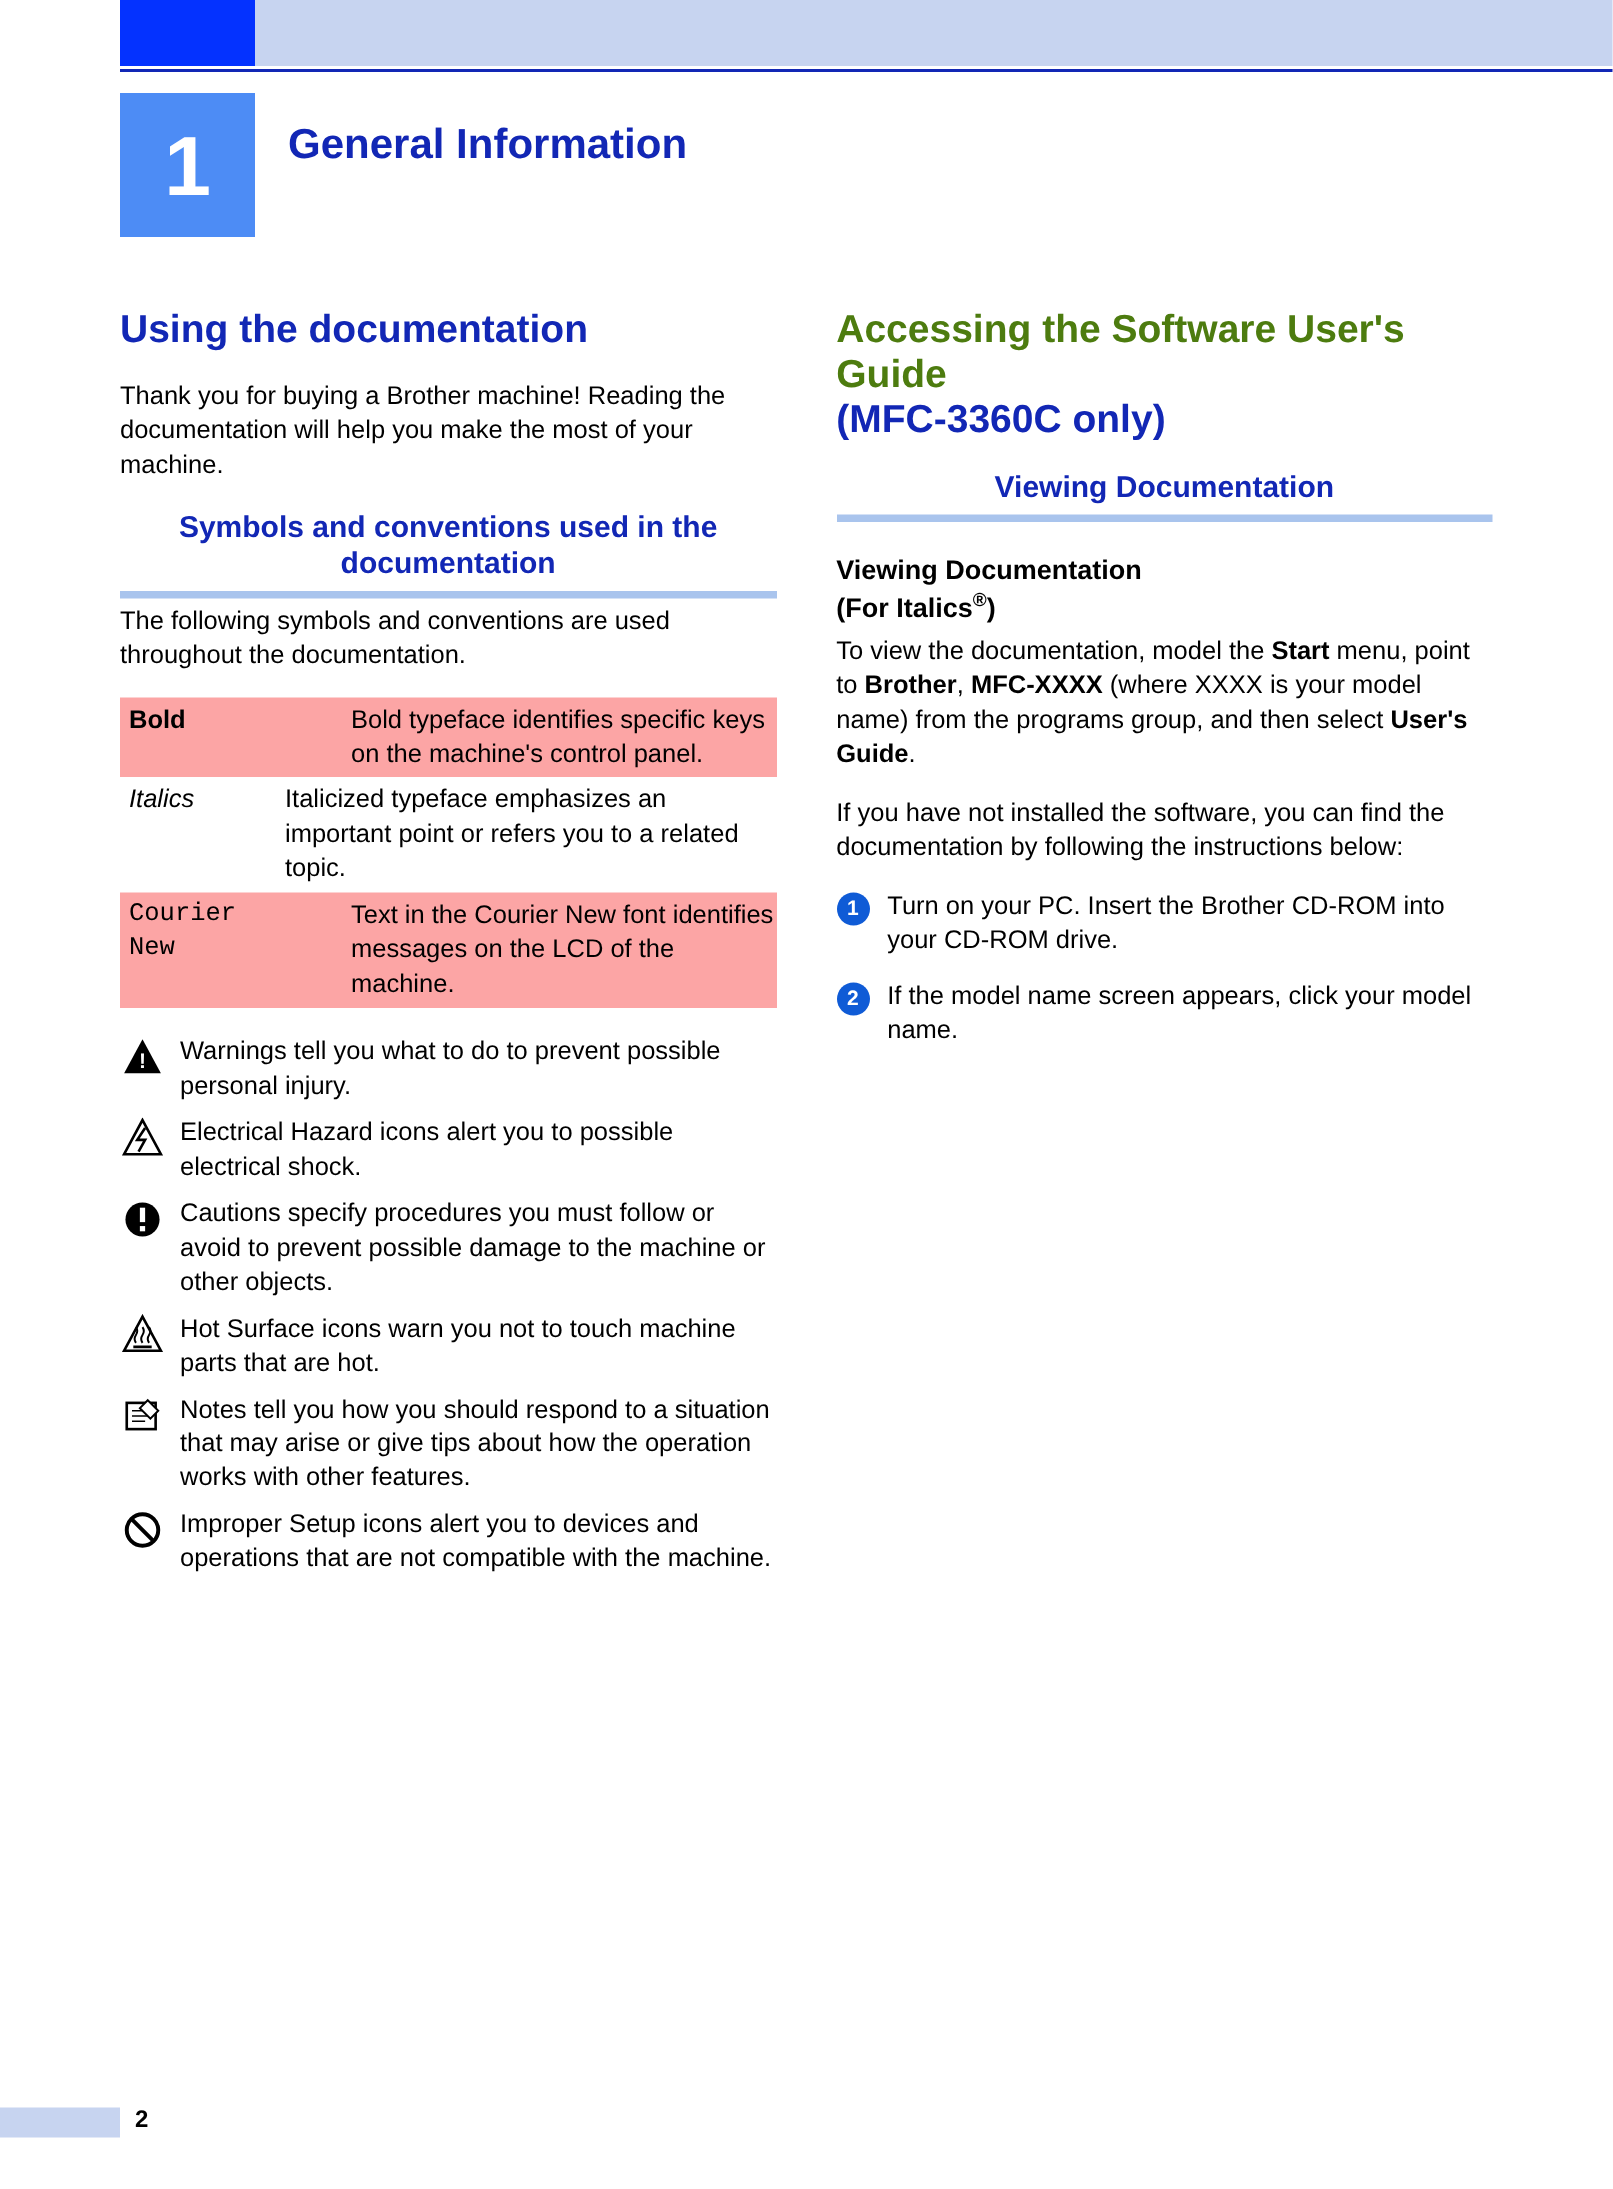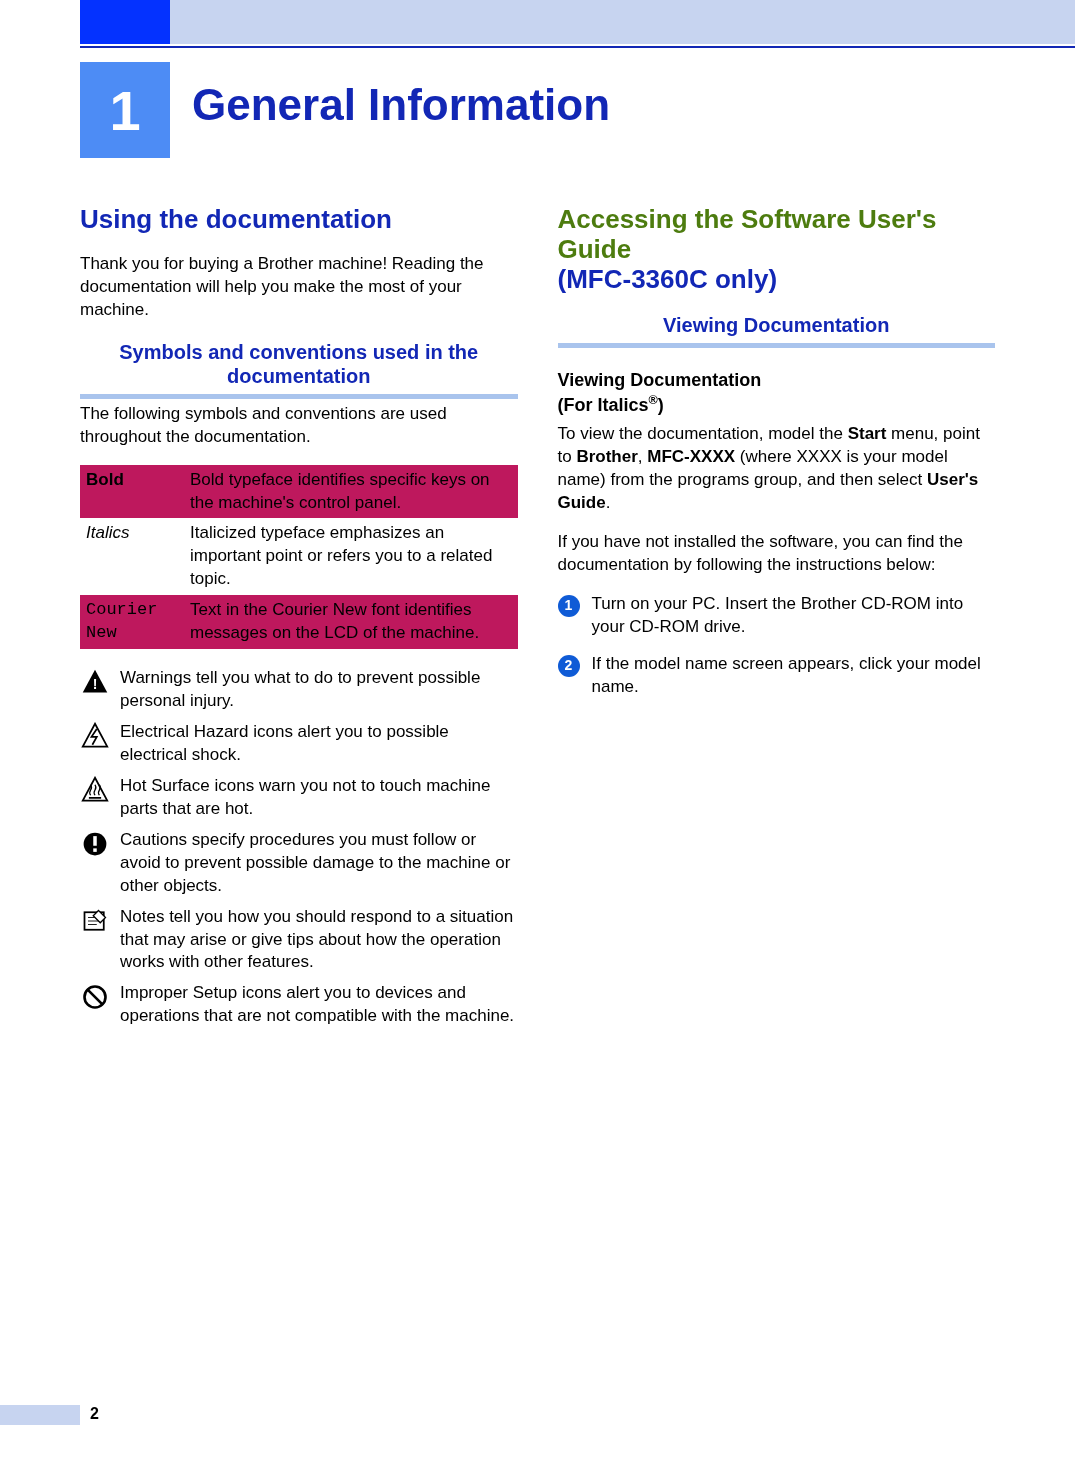--- a/index.html
+++ b/index.html
@@ -53,21 +53,21 @@
     font-size: 56px;
     font-weight: bold;
     display: flex;
     align-items: center;
     justify-content: center;
   }
   .chapter-title {
     position: absolute;
     top: 18px; left: 112px;
     color: #1227b5;
-    font-size: 44px;
+    font-size: 28px;
     font-weight: bold;
   }
   .columns {
     position: absolute;
     top: 205px;
     left: 80px;
     right: 80px;
     display: flex;
     gap: 40px;
   }
@@ -107,21 +107,21 @@
     padding: 4px 0;
   }
   .conv-key {
     width: 110px;
     flex: 0 0 110px;
     padding-left: 6px;
   }
   .conv-key.bold { font-weight: bold; }
   .conv-key.italic { font-style: italic; }
   .conv-key.mono { font-family: "Courier New", monospace; }
-  .conv-row.shade { background: #be185d; }
+  .conv-row.shade { background: #fca5a5; gap: 44px; }
   .conv-val { flex: 1; padding-right: 0; }
   .sym-list { margin-top: 8px; }
   .sym-row {
     display: flex;
     align-items: flex-start;
     gap: 10px;
     margin-bottom: 8px;
   }
   .sym-icon {
     width: 30px; height: 30px;
@@ -235,37 +235,37 @@
                 <polygon points="16,2 30,28 2,28" fill="none" stroke="#000" stroke-width="2"></polygon>
                 <polyline points="18,8 12,17 18,17 13,26" fill="none" stroke="#000" stroke-width="2"></polyline>
               </svg>
           </div>
           <div>Electrical Hazard icons alert you to possible electrical shock.</div>
         </div>
 
         <div class="sym-row">
           <div class="sym-icon">
             <svg viewBox="0 0 32 32">
+                <circle cx="16" cy="16" r="13" fill="#000"></circle>
+                <rect x="14" y="7" width="4" height="11" fill="#fff"></rect>
+                <rect x="14" y="21" width="4" height="4" fill="#fff"></rect>
+              </svg>
+          </div>
+          <div>Cautions specify procedures you must follow or avoid to prevent possible damage to the machine or other objects.</div>
+        </div>
+
+        <div class="sym-row">
+          <div class="sym-icon">
+            <svg viewBox="0 0 32 32">
                 <polygon points="16,2 30,28 2,28" fill="none" stroke="#000" stroke-width="2"></polygon>
                 <path d="M11 10 q2 3 0 6 q-2 3 0 6 M16 10 q2 3 0 6 q-2 3 0 6 M21 10 q2 3 0 6 q-2 3 0 6" fill="none" stroke="#000" stroke-width="1.5"></path>
                 <line x1="9" y1="25" x2="23" y2="25" stroke="#000" stroke-width="2"></line>
               </svg>
           </div>
           <div>Hot Surface icons warn you not to touch machine parts that are hot.</div>
-        </div>
-
-        <div class="sym-row">
-          <div class="sym-icon">
-            <svg viewBox="0 0 32 32">
-                <circle cx="16" cy="16" r="13" fill="#000"></circle>
-                <rect x="14" y="7" width="4" height="11" fill="#fff"></rect>
-                <rect x="14" y="21" width="4" height="4" fill="#fff"></rect>
-              </svg>
-          </div>
-          <div>Cautions specify procedures you must follow or avoid to prevent possible damage to the machine or other objects.</div>
         </div>
 
         <div class="sym-row">
           <div class="sym-icon">
             <svg viewBox="0 0 32 32">
                 <rect x="4" y="6" width="22" height="20" fill="none" stroke="#000" stroke-width="2"></rect>
                 <line x1="8" y1="12" x2="22" y2="12" stroke="#000"></line>
                 <line x1="8" y1="16" x2="22" y2="16" stroke="#000"></line>
                 <line x1="8" y1="20" x2="18" y2="20" stroke="#000"></line>
                 <path d="M20 4 L28 12 L22 18 L14 10 Z" fill="#fff" stroke="#000" stroke-width="1.5"></path>

